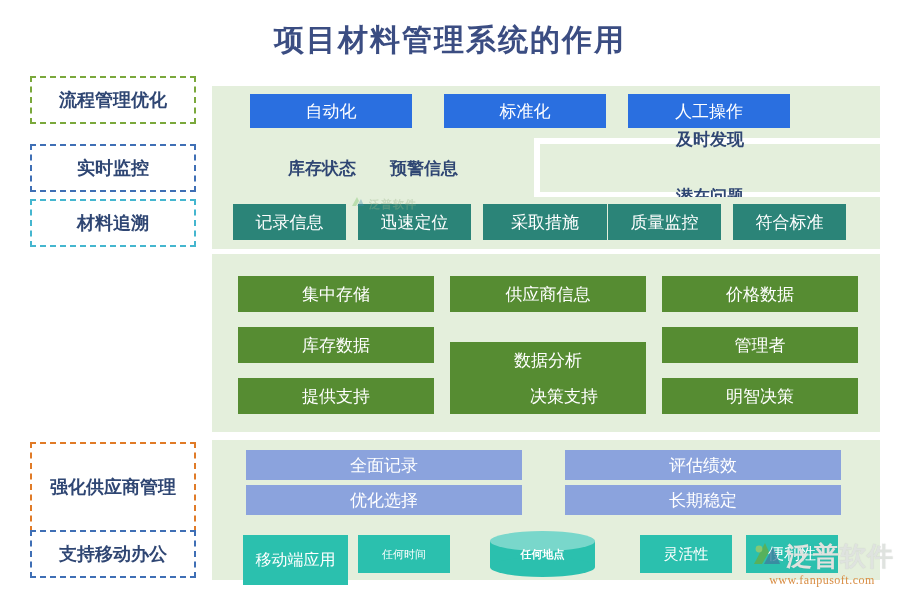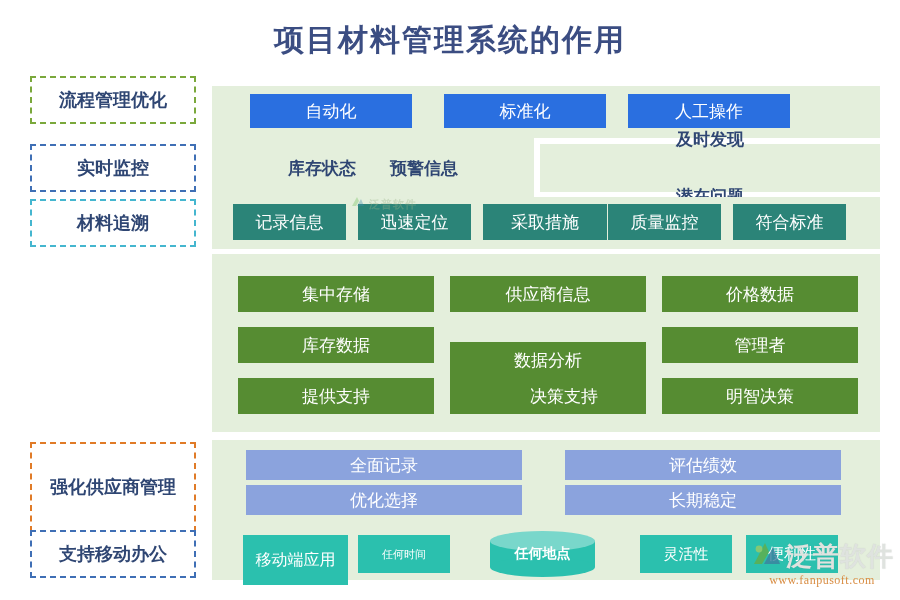--- a/index.html
+++ b/index.html
@@ -127,21 +127,21 @@
     position: absolute;
     left: 0;
     top: 0;
     width: 100%;
     height: 100%;
     display: flex;
     align-items: center;
     justify-content: center;
     color: #ffffff;
     font-weight: bold;
-    font-size: 14px;
+    font-size: 11px;
     z-index: 3;
   }
 
   
   .watermark-small {
     position: absolute;
     display: flex;
     align-items: center;
     gap: 3px;
     opacity: 0.35;

